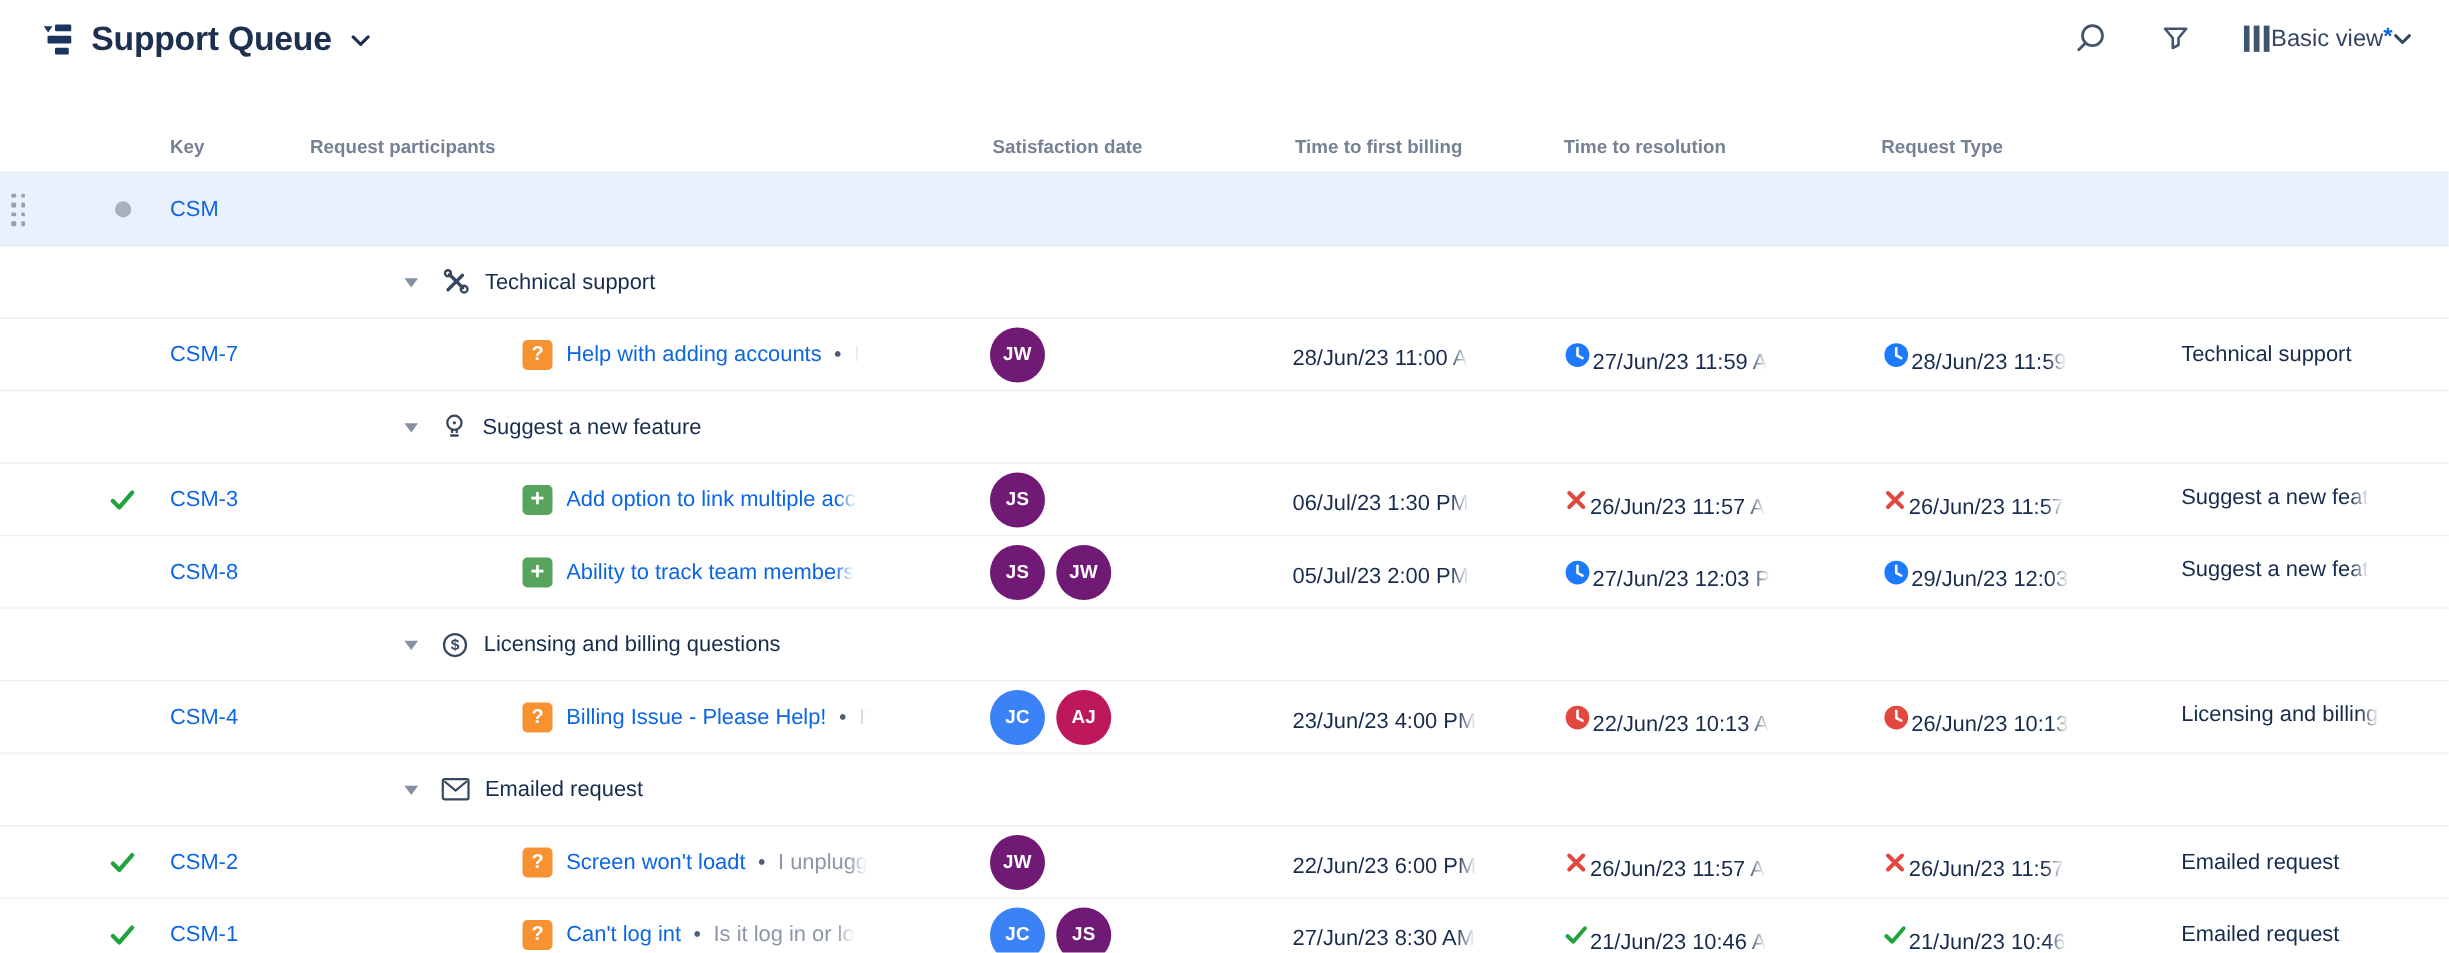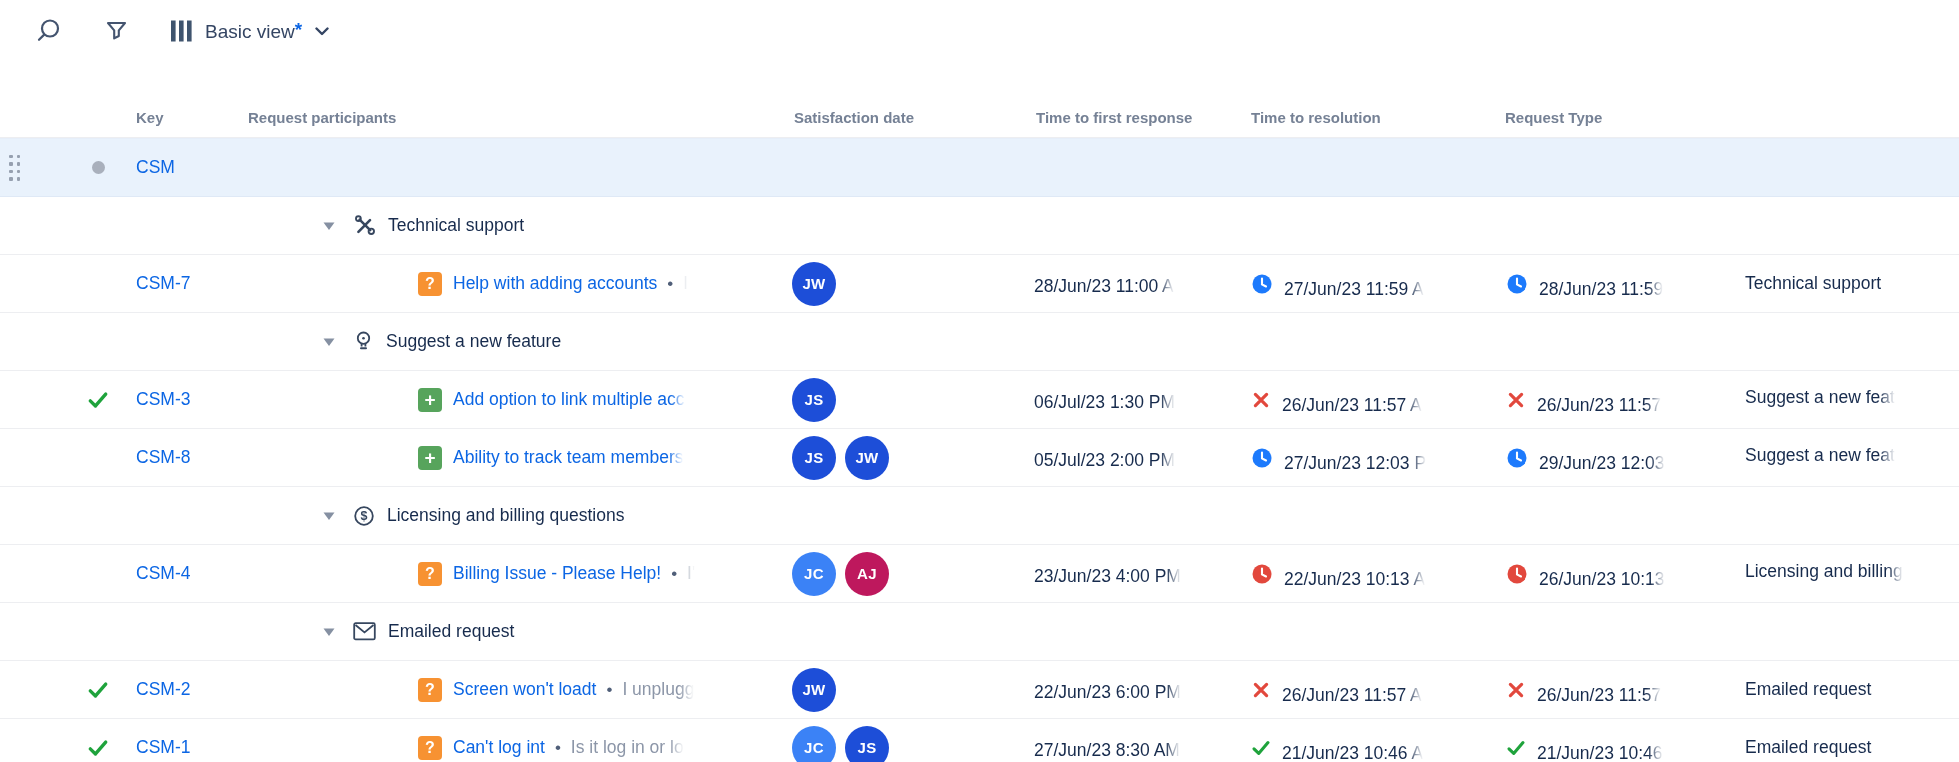--- a/index.html
+++ b/index.html
@@ -9,21 +9,21 @@
     -webkit-font-smoothing:antialiased;
   }
   
   .topbar{height:62px;display:flex;align-items:center;justify-content:space-between;
           padding:0 30px 0 34px;}
   .tb-left{display:flex;align-items:center;gap:12px;}
   .page-title{font-size:27px;font-weight:600;color:#1E3050;letter-spacing:-.2px;cursor:pointer;}
   .title-chev{margin-left:4px;margin-top:4px;}
   .tb-right{display:flex;align-items:center;gap:42px;}
   .iconbtn{display:flex;align-items:center;justify-content:center;cursor:pointer;}
-  .view-switch{display:flex;align-items:center;gap:13px;cursor:pointer;}
+  .view-switch{display:flex;align-items:center;gap:1px;cursor:pointer;}
   .view-label{font-size:19px;color:#344563;}
   .view-star{color:#0C66E4;font-weight:bold;font-size:19px;vertical-align:2px;}
 
   
   .grid-header,.row{
     display:grid;
     grid-template-columns:60px 76px 104px 550px 240px 215px 255px 240px 1fr;
     align-items:center;
   }
   .grid-header{height:64px;align-items:end;padding-bottom:11px;
@@ -60,26 +60,26 @@
         color:#fff;font-weight:bold;}
   .tile-q{background:#F79232;font-size:16px;}
   .tile-plus{background:#57A45C;font-size:19px;line-height:1;}
   .bullet{color:#505F79;margin:0 10px;font-size:17px;}
   .desc{color:#8C96A8;white-space:nowrap;}
 
   .cell-part{display:flex;align-items:center;gap:9px;padding-left:2px;}
   .avatar{width:44px;height:44px;border-radius:50%;flex:none;
           display:flex;align-items:center;justify-content:center;
           color:#fff;font-size:15px;font-weight:700;letter-spacing:.3px;}
-  .av-purple{background:#1d4ed8;}
+  .av-purple{background:#701a75;}
   .av-teal{background:#3b82f6;}
   .av-navy{background:#be185d;}
 
   .cell-sat{padding-left:4px;}
-  .cell-sla{display:flex;align-items:center;gap:11px;padding-left:6px;}
+  .cell-sla{display:flex;align-items:center;gap:1px;padding-left:6px;}
   .cell-rt{padding-left:5px;white-space:nowrap;}
   .datetxt{white-space:nowrap;color:#172B4D;margin-top:11px;}
 
   .fade{
     display:inline-block;white-space:nowrap;overflow:hidden;
     -webkit-mask-image:linear-gradient(90deg,#000 calc(100% - 15px),transparent);
     mask-image:linear-gradient(90deg,#000 calc(100% - 15px),transparent);
   }
   .ic-blue{color:#1D7AFC;}
   .ic-red{color:#E2483D;}
@@ -101,20 +101,36 @@
     <symbol id="i-check" viewBox="0 0 20 20">
       <path d="M3 10.8 L7.7 15.4 L17 4.6" stroke="currentColor" stroke-width="3.1" fill="none" stroke-linecap="round" stroke-linejoin="round"></path>
     </symbol>
     <symbol id="i-treechev" viewBox="0 0 14 12">
       <path d="M1.5 2.5 L12.5 2.5 L7 10 Z" fill="#8590A2"></path>
     </symbol>
   </defs>
 </svg>
 
 <div class="topbar">
+  <div class="tb-left">
+    <span>
+      <svg width="27" height="27" viewBox="0 0 27 27">
+        <path d="M1 3 L8 3 L4.5 8 Z" fill="#1C355E"></path>
+        <rect x="10" y="1.5" width="13" height="5.4" rx="1" fill="#1C355E"></rect>
+        <rect x="4" y="10.6" width="19" height="6.2" rx="1" fill="#1C355E"></rect>
+        <rect x="10" y="20.2" width="11" height="5.4" rx="1" fill="#1C355E"></rect>
+      </svg>
+    </span>
+    <span class="page-title">Support Queue</span>
+    <span class="title-chev iconbtn">
+      <svg width="15" height="10" viewBox="0 0 15 10">
+          <path d="M1.5 1.5 L7.5 7.5 L13.5 1.5" stroke="#1E3050" stroke-width="2.5" fill="none" stroke-linecap="round" stroke-linejoin="round"></path>
+        </svg>
+    </span>
+  </div>
   <div class="tb-right">
     <span class="iconbtn">
       <svg width="28" height="28" viewBox="0 0 28 28">
         <circle cx="16" cy="11.5" r="8" stroke="#44546F" stroke-width="2.2" fill="none"></circle>
         <path d="M10.2 17.6 L5 22.8" stroke="#44546F" stroke-width="2.2" stroke-linecap="round"></path>
       </svg>
     </span>
     <span class="iconbtn">
       <svg width="25" height="24" viewBox="0 0 25 24">
         <path d="M4 4 H21 L14.8 11.4 V17 L10.2 19.4 V11.4 Z" stroke="#44546F" stroke-width="2.1" fill="none" stroke-linejoin="round"></path>
@@ -139,21 +155,21 @@
     </span>
   </div>
 </div>
 
 <div class="grid-header">
   <div></div>
     <div></div>
   <div>Key</div>
   <div class="h-part">Request participants</div>
   <div class="h-sat">Satisfaction date</div>
-  <div class="h-ttfr">Time to first response</div>
+  <div class="h-ttfr">Time to first billing</div>
   <div class="h-ttr">Time to resolution</div>
   <div class="h-rt">Request Type</div>
 </div>
 
 <div class="row project">
   <div class="cell-handle">
     <span class="dots">
         <i></i>
         <i></i>
         <i></i>

